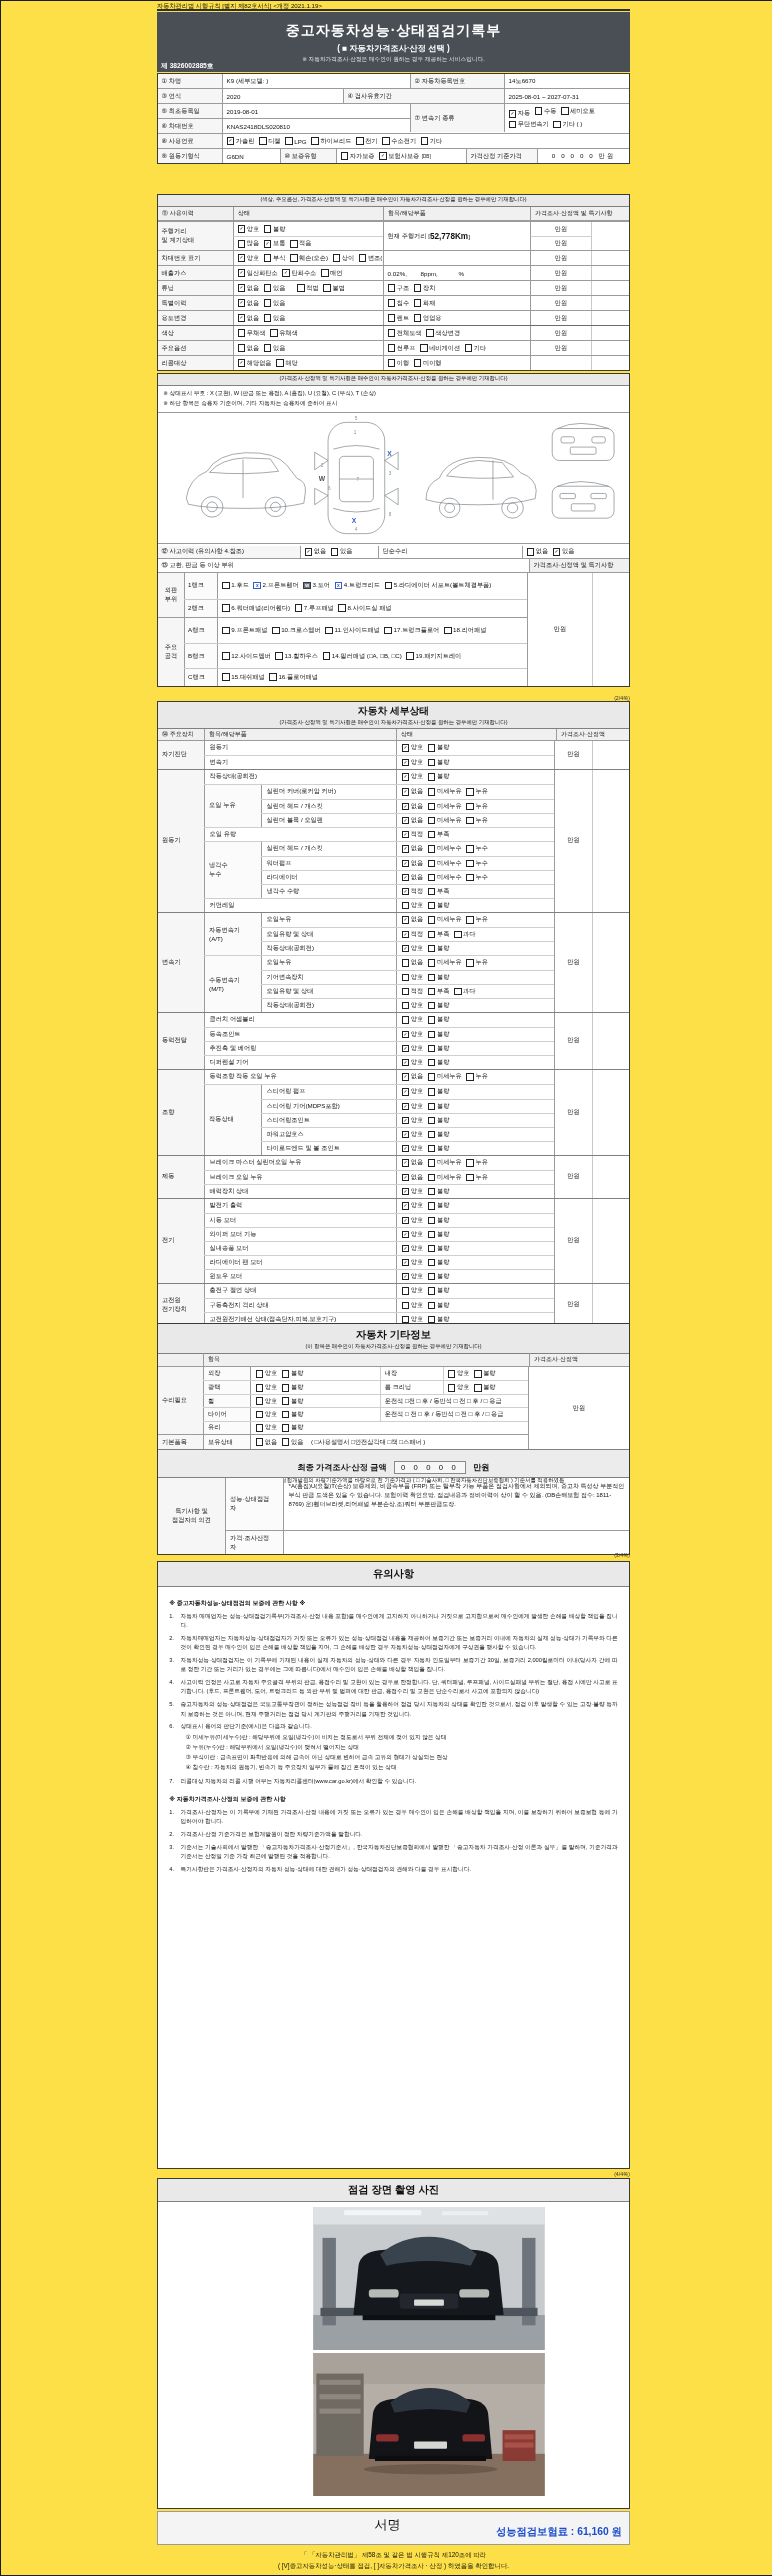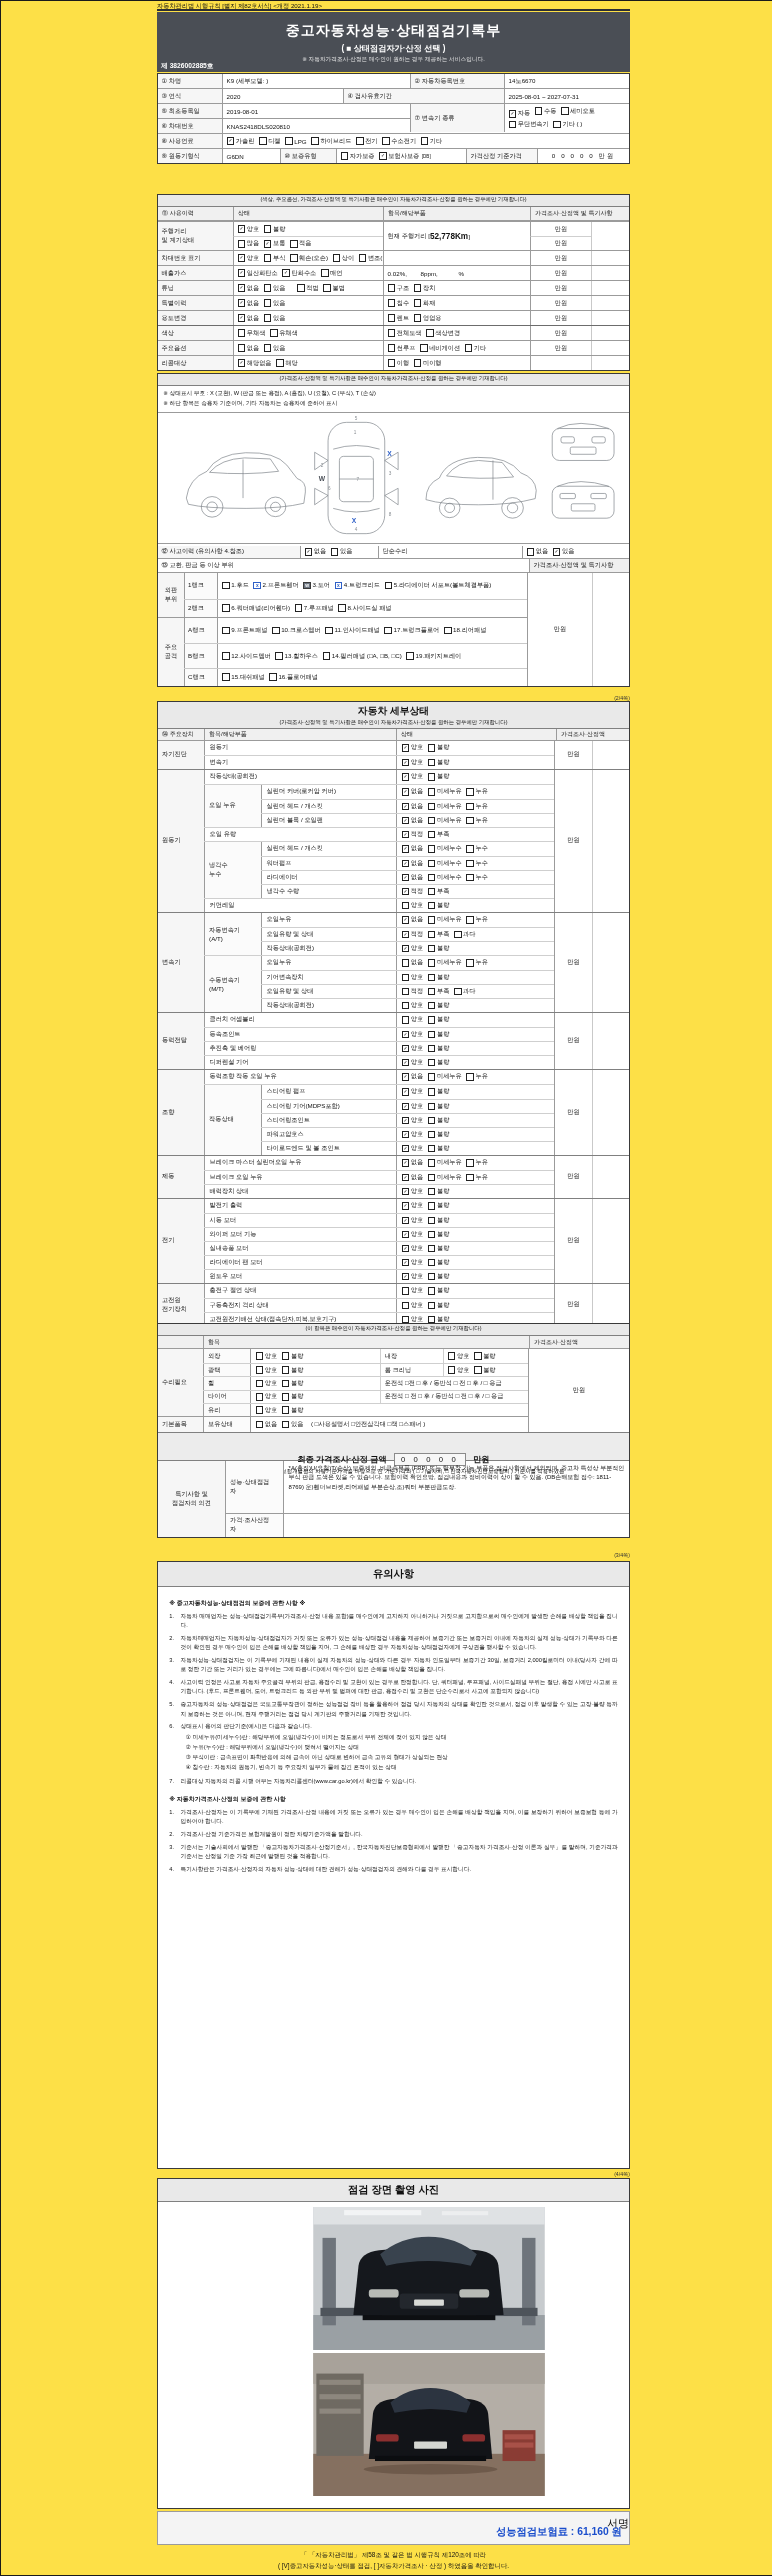--- a/index.html
+++ b/index.html
@@ -87,21 +87,21 @@
   .egrows{flex:1;}
   .erow{display:flex;height:13.4px;border-top:0.5px solid #cfcfcf;box-sizing:border-box;}
   .erow:first-child{border-top:none;}
   .eitem{width:47px;border-left:0.5px solid #9b9b9b;display:flex;align-items:center;padding:0 4.1px;box-sizing:border-box;font-size:6.2px;background:#fbfbfb;}
   .eval{flex:1;border-left:0.5px solid #9b9b9b;display:flex;align-items:center;padding:0 4.6px;font-size:6.2px;}
   .ev1{width:124px;display:flex;align-items:center;}
   .ev2l{width:58px;}
   .ep{width:100px;border-left:0.5px solid #9b9b9b;display:flex;align-items:center;justify-content:center;font-size:6.2px;}
   
   #finalprice{background:#ececec;border-bottom:0.5px solid #808080;text-align:center;height:28px;box-sizing:border-box;}
-  #finalprice .l1{padding-top:20px;font-size:8.2px;font-weight:bold;display:flex;align-items:center;justify-content:center;gap:7.2px;}
+  #finalprice .l1{padding-top:11px;font-size:8.2px;font-weight:bold;display:flex;align-items:center;justify-content:center;gap:7.2px;}
   .digits{border:0.5px solid #8a8a8a;background:#f7f7f7;padding:1px 6.2px;font-size:7.7px;letter-spacing:3.1px;font-weight:normal;}
   #finalprice .l2{font-size:5.4px;margin-top:2.1px;}
   
   .ogrp{display:flex;}
   .ogl{width:67px;background:#f6f6f6;display:flex;align-items:center;justify-content:center;text-align:center;font-size:6.2px;white-space:pre-line;}
   .orows{flex:1;}
   .orow{display:flex;border-top:0.5px solid #9b9b9b;}
   .orow:first-child{border-top:none;}
   .osub{width:58px;border-left:0.5px solid #9b9b9b;display:flex;align-items:center;padding:2.1px 4.1px;box-sizing:border-box;font-size:6.2px;background:#fbfbfb;}
   .otxt{flex:1;border-left:0.5px solid #9b9b9b;padding:3.1px 4.6px;font-size:6px;line-height:1.55;}
@@ -119,36 +119,36 @@
   .nsub{margin:1px 0 1px 5.2px;}
   #pricebox{border:0.8px solid #555;margin:13.4px 5.2px 0;padding:0 11.3px 8.2px;position:relative;}
   #priceboxtitle{border:0.5px solid #555;background:#fff;width:175px;margin:-0.5px auto 6.2px;text-align:center;font-size:9.8px;font-weight:bold;padding:5.2px 0;}
   #priceboxtext{font-size:6px;line-height:1.7;}
   
   #photos{top:2177px;height:331px;}
   #photos .shead .h{padding-bottom:4.1px;}
   .photo{width:232px;margin-left:155px;display:block;}
   
   #signbar{top:2510px;height:34px;background:#f4f4f4;border:0.5px solid #9b9b9b;}
-  #signlabel{position:absolute;left:0;right:0;top:4.1px;text-align:right;font-size:11px;}
+  #signlabel{position:absolute;left:0;right:12px;top:4.1px;text-align:center;font-size:13px;}
   #fee{position:absolute;right:7.2px;top:13px;font-size:10.3px;font-weight:bold;color:#1b4ecc;}
   #footer{top:2549px;text-align:center;font-size:6.4px;line-height:1.7;}
 </style>
 </head>
 <body>
 
 <div id="page">
 <div id="doc">
 
   <div id="formref">자동차관리법 시행규칙 [별지 제82호서식] &lt;개정 2021.1.19&gt;</div>
   <div id="topline"></div>
 
   <div id="titlebar">
     <div class="t1">중고자동차성능·상태점검기록부</div>
-    <div class="t2">( ■ 상태점검자가·산정 선택 )</div>
+    <div class="t2">( ■ 자동차가격조사·산정 선택 )</div>
     <div class="t3">※ 자동차가격조사·산정은 매수인이 원하는 경우 제공하는 서비스입니다.</div>
     <div id="docno">제 3826002885호</div>
   </div>
 
   <div id="basic" class="sec abs">
     <div>
           <div class="br">
             <div class="cell lab" style="width:64px;border-left:none">① 차명</div>
             <div class="cell" style="width:188px">K9 (세부모델: )</div>
             <div class="cell lab" style="width:94px">② 자동차등록번호</div>
@@ -1403,20 +1403,21 @@
               </div>
             </div>
             <div class="dgp">만원</div>
             <div class="dgn"></div>
           </div>
         </div>
   </div>
 
   <div id="etc" class="sec abs">
     <div class="shead">
+      <div class="h">자동차 기타정보</div>
       <div class="sub">(이 항목은 매수인이 자동차가격조사·산정을 원하는 경우에만 기재합니다)</div>
     </div>
     <div class="colhead" style="height:12.4px;align-items:center">
       <div style="width:45px"></div>
       <div style="flex:1">항목</div>
       <div style="width:100px">가격조사·산정액</div>
     </div>
     <div class="eblock">
       <div class="eleft">
             <div class="egrp">

